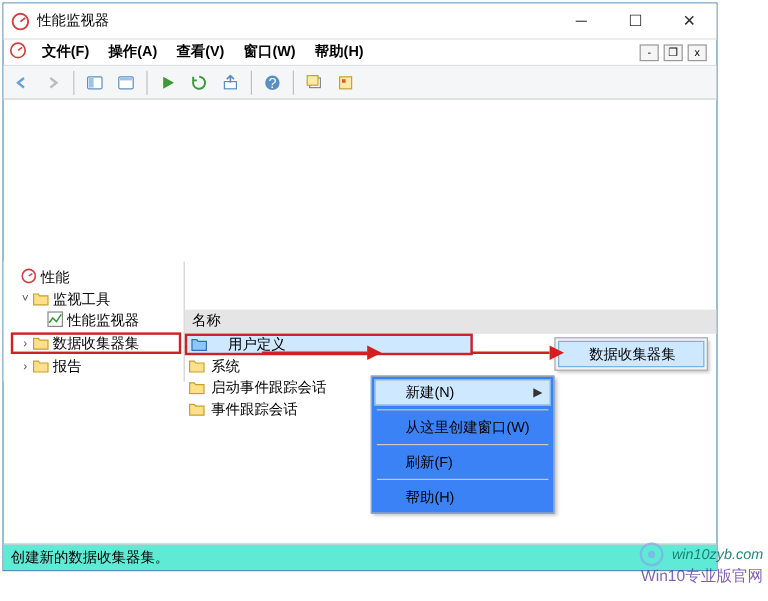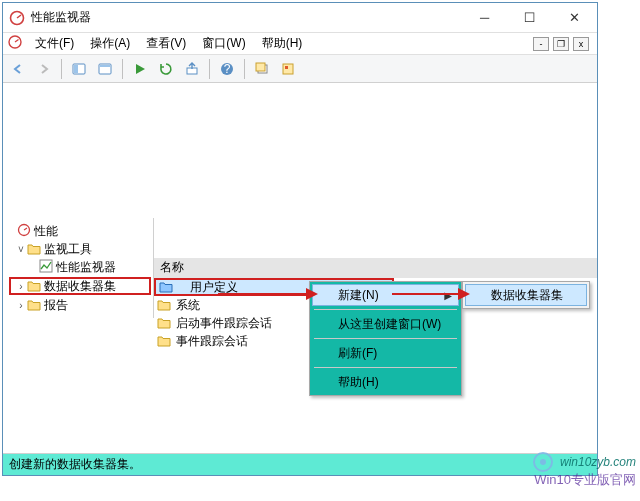--- a/index.html
+++ b/index.html
@@ -7,38 +7,38 @@
   .window { width: 596px; margin: 2px 0 0 2px; border: 1px solid #5a8fb8; background: #fff; position: relative; }
   .titlebar { height: 30px; display: flex; align-items: center; background: #fff; border-bottom: 1px solid #e0e0e0; }
   .titlebar .app-icon { width: 16px; height: 16px; margin: 0 6px; }
   .titlebar .title { flex: 1; font-size: 12px; color: #000; }
   .win-btns { display: flex; }
   .win-btn { width: 45px; height: 30px; display: flex; align-items: center; justify-content: center; font-size: 13px; color: #333; }
   .win-close { width: 45px; }
   .menubar { height: 22px; display: flex; align-items: center; padding: 0 4px; gap: 8px; border-bottom: 1px solid #e0e0e0; }
   .menubar .menu-sub { margin-left: auto; display: flex; gap: 4px; align-items: center; padding-right: 4px;}
   .mini-btn { width: 16px; height: 14px; border: 1px solid #999; display:flex; align-items:center; justify-content:center; font-size:9px; background:#f5f5f5;}
-  .menubar span.menu-item { color: #000; padding: 2px 4px; }
+  .menubar span.menu-item { color: #000; padding: 2px 4px; font-weight: bold; }
   .toolbar { height: 28px; display: flex; align-items: center; gap: 4px; padding: 2px 4px; background: #f5f6f7; border-bottom: 1px solid #d0d0d0; }
   .tool-btn { width: 22px; height: 22px; display: flex; align-items: center; justify-content: center; border: 1px solid transparent; }
   .tool-sep { width: 1px; height: 20px; background: #c0c0c0; margin: 0 2px; }
   .body-pane { display: flex; height: 370px; align-items: center; }
   .tree-pane { width: 151px; border-right: 1px solid #d0d0d0; padding: 4px 0; position: relative; background: #fff; overflow: hidden;}
   .tree-item { display: flex; align-items: center; height: 18px; padding-right: 2px; white-space: nowrap;}
   .tree-label { margin-left: 3px; }
   .tree-expander { width: 12px; text-align: center; color: #555; font-size: 10px; }
   .folder-icon { width: 14px; height: 12px; display:inline-block; }
   .highlight-box-red { border: 2px solid #d02020; }
   .content-pane { flex: 1; position: relative; background: #fff; }
   .col-header { height: 20px; display:flex; align-items:center; padding-left: 6px; border-bottom: 1px solid #e5e5e5; background: #e5e5e5; font-size:12px;}
   .list-row { height: 18px; display: flex; align-items: center; padding-left: 2px; }
   .list-row.selected { background: #cde8ff; gap: 12px; }
   .list-row .icon { width: 16px; height: 16px; display:inline-flex; align-items:center; justify-content:center; }
   .list-row .lbl { margin-left: 4px; }
-  .ctx-menu { position: absolute; background: #14b8a6; border: 1px solid #a8a8a8; box-shadow: 2px 2px 3px rgba(0,0,0,.25); padding: 2px; z-index: 10; }
+  .ctx-menu { position: absolute; background: #3b82f6; border: 1px solid #a8a8a8; box-shadow: 2px 2px 3px rgba(0,0,0,.25); padding: 2px; z-index: 10; margin-top: 32px; }
   .ctx-item { height: 22px; display:flex; align-items:center; padding: 0 40px 0 26px; white-space: nowrap; position: relative; font-size:12px;}
   .ctx-item.hover { background: #cde8ff; border: 1px solid #7bb3e0; padding: 0 39px 0 25px; }
   .ctx-item .sub-ind { position: absolute; right: 6px; font-size: 10px; color: #333;}
   .submenu { position: absolute; background: #f2f2f2; border: 1px solid #a8a8a8; box-shadow: 2px 2px 3px rgba(0,0,0,.25); padding: 2px; z-index: 11; }
   .sub-item { height: 22px; display:flex; align-items:center; padding: 0 20px 0 26px; white-space: nowrap; font-size:12px;}
   .sub-item.hover { background: #cde8ff; border: 1px solid #7bb3e0; padding: 0 19px 0 25px;}
   .statusbar { height: 22px; border-top: 1px solid #d0d0d0; display: flex; align-items: center; padding: 0 6px; background: #5eead4; }
   .arrow-svg { position: absolute; pointer-events:none; z-index: 20;}
   .watermark { position: absolute; right: 4px; bottom: 28px; font-size: 14px; color: #0f766e; font-style: italic; opacity: .9; text-align: center; }
   .watermark2 { position: absolute; right: 4px; bottom: 12px; font-size: 13px; color: #4c1d95; opacity:.7;}

